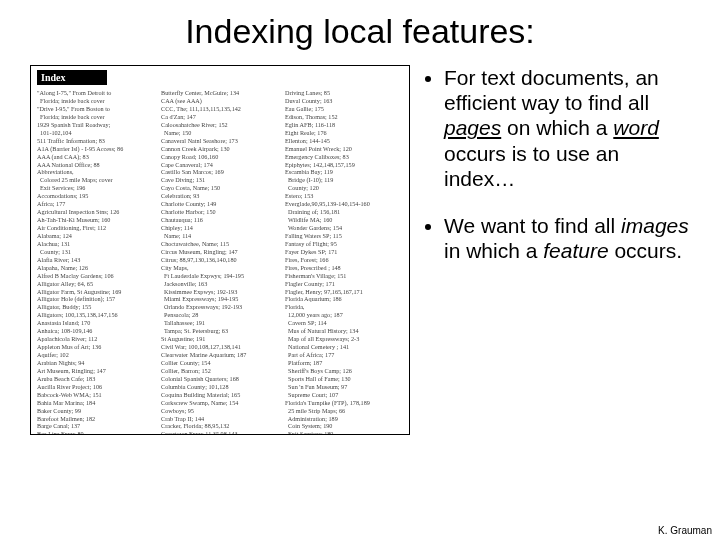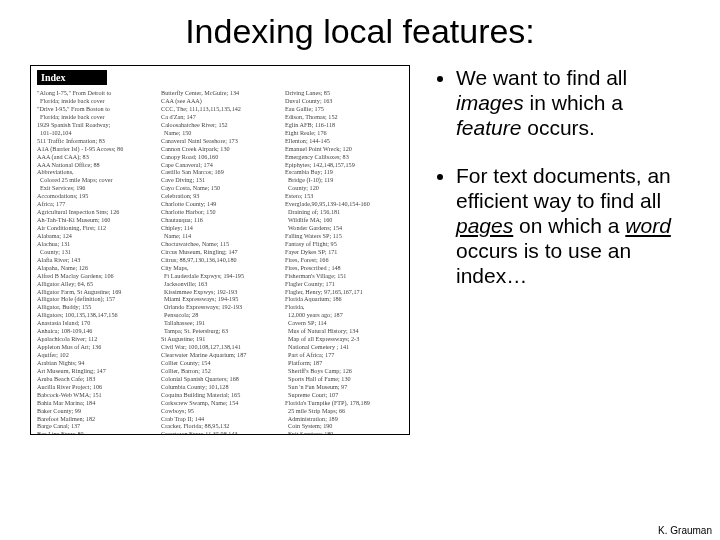--- a/index.html
+++ b/index.html
@@ -21,21 +21,21 @@
   }
   .title {
     text-align: center;
     font-size: 34px;
     line-height: 1.15;
     margin: 2px 0 14px 0;
     font-weight: normal;
   }
   .content {
     display: flex;
-    gap: 24px;
+    gap: 12px;
   }
   .index-box {
     width: 380px;
     height: 370px;
     border: 1px solid #000;
     box-sizing: border-box;
     padding: 4px 6px;
     background: #fff;
     font-family: "Times New Roman", serif;
     color: #333;
@@ -248,26 +248,26 @@
   Service Plazas; 190
   Spur SR91; 76
   Ticket System; 190
   Toll Plazas; 190</div>
       </div>
     </div>
 
     <div class="bullets">
       <ul>
         <li>
-          <span>We want to find all </span><span class="em-i">images</span><span> in which a </span><span class="em-i">feature</span><span> occurs.</span>
+          <span>For text documents, an efficient way to find all </span><span class="em-u">pages</span><span> on which a </span><span class="em-u">word</span><span> occurs is to use an index…</span>
         </li>
       </ul>
       <ul>
         <li>
-          <span>For text documents, an efficient way to find all </span><span class="em-u">pages</span><span> on which a </span><span class="em-u">word</span><span> occurs is to use an index…</span>
+          <span>We want to find all </span><span class="em-i">images</span><span> in which a </span><span class="em-i">feature</span><span> occurs.</span>
         </li>
       </ul>
     </div>
 
   </div>
 
   <div class="credit">K. Grauman</div>
 </div>
 
 </body></html>

